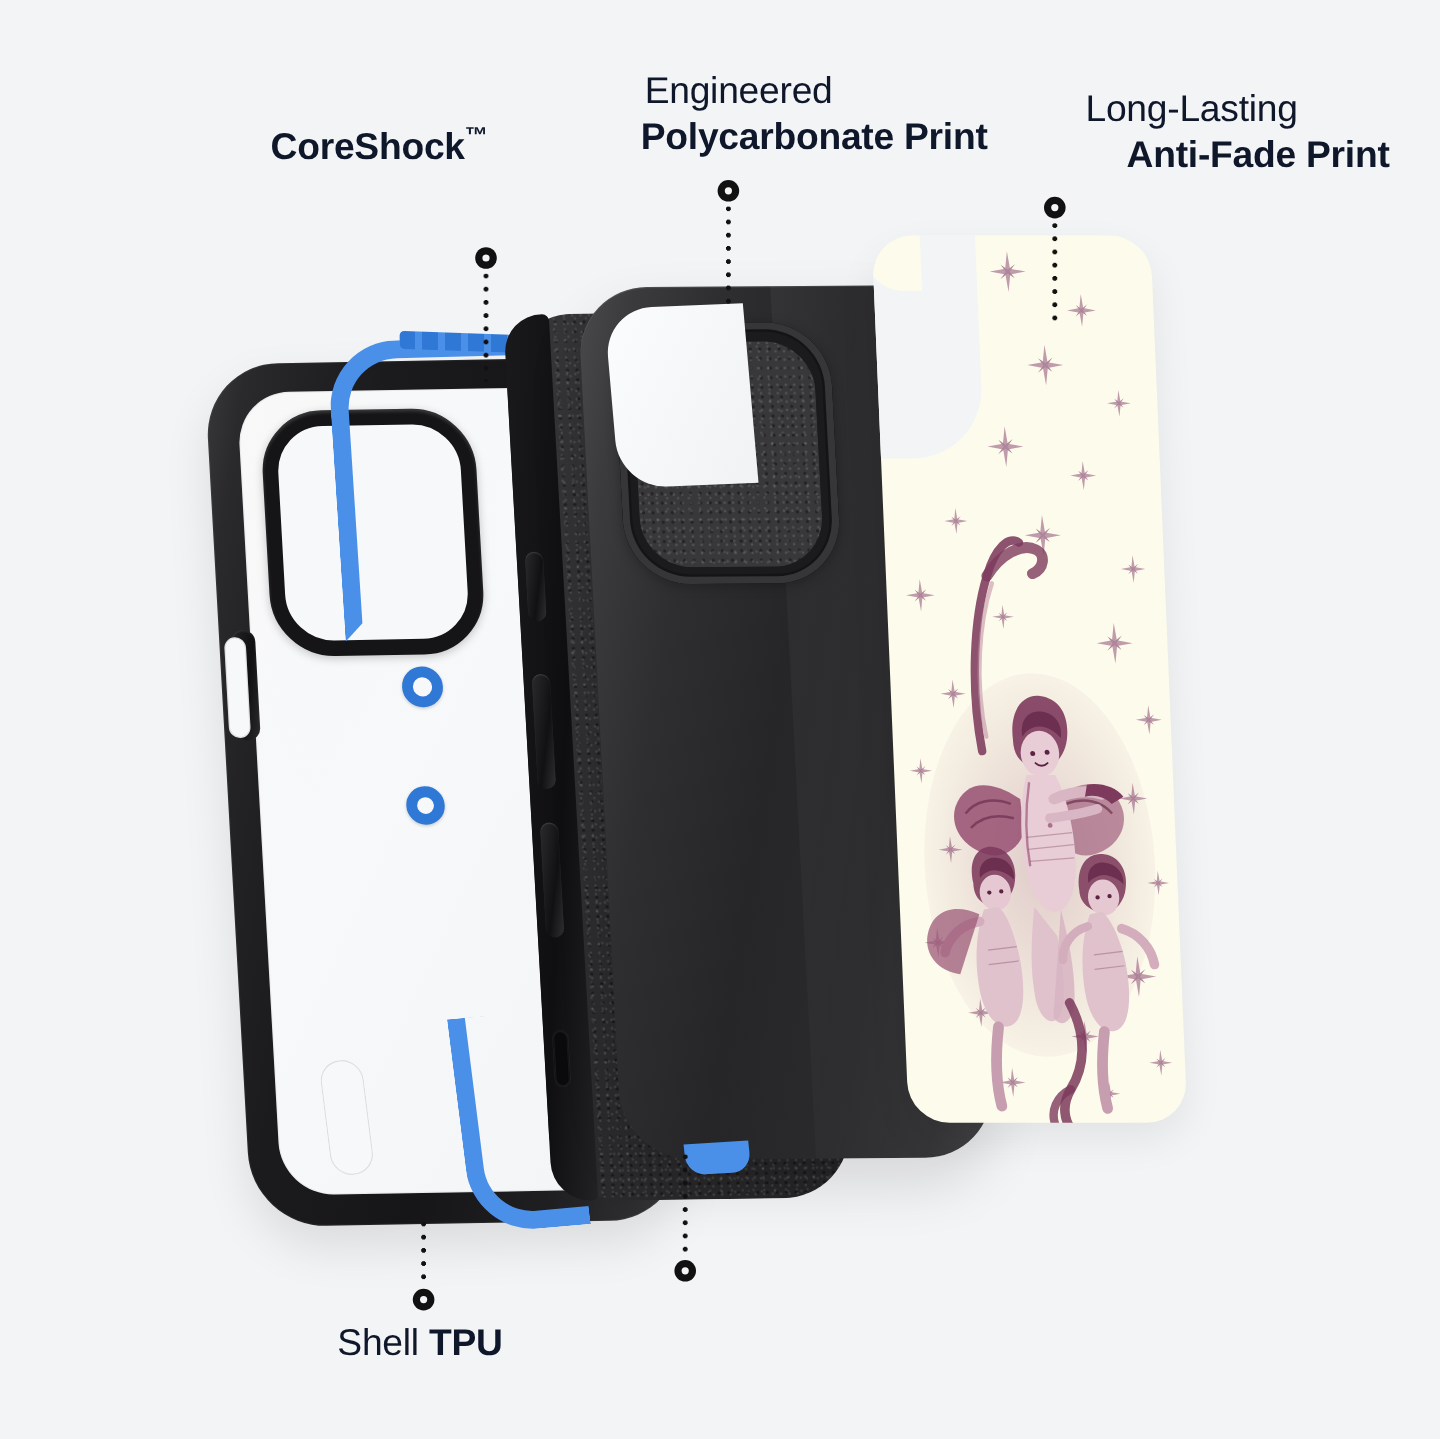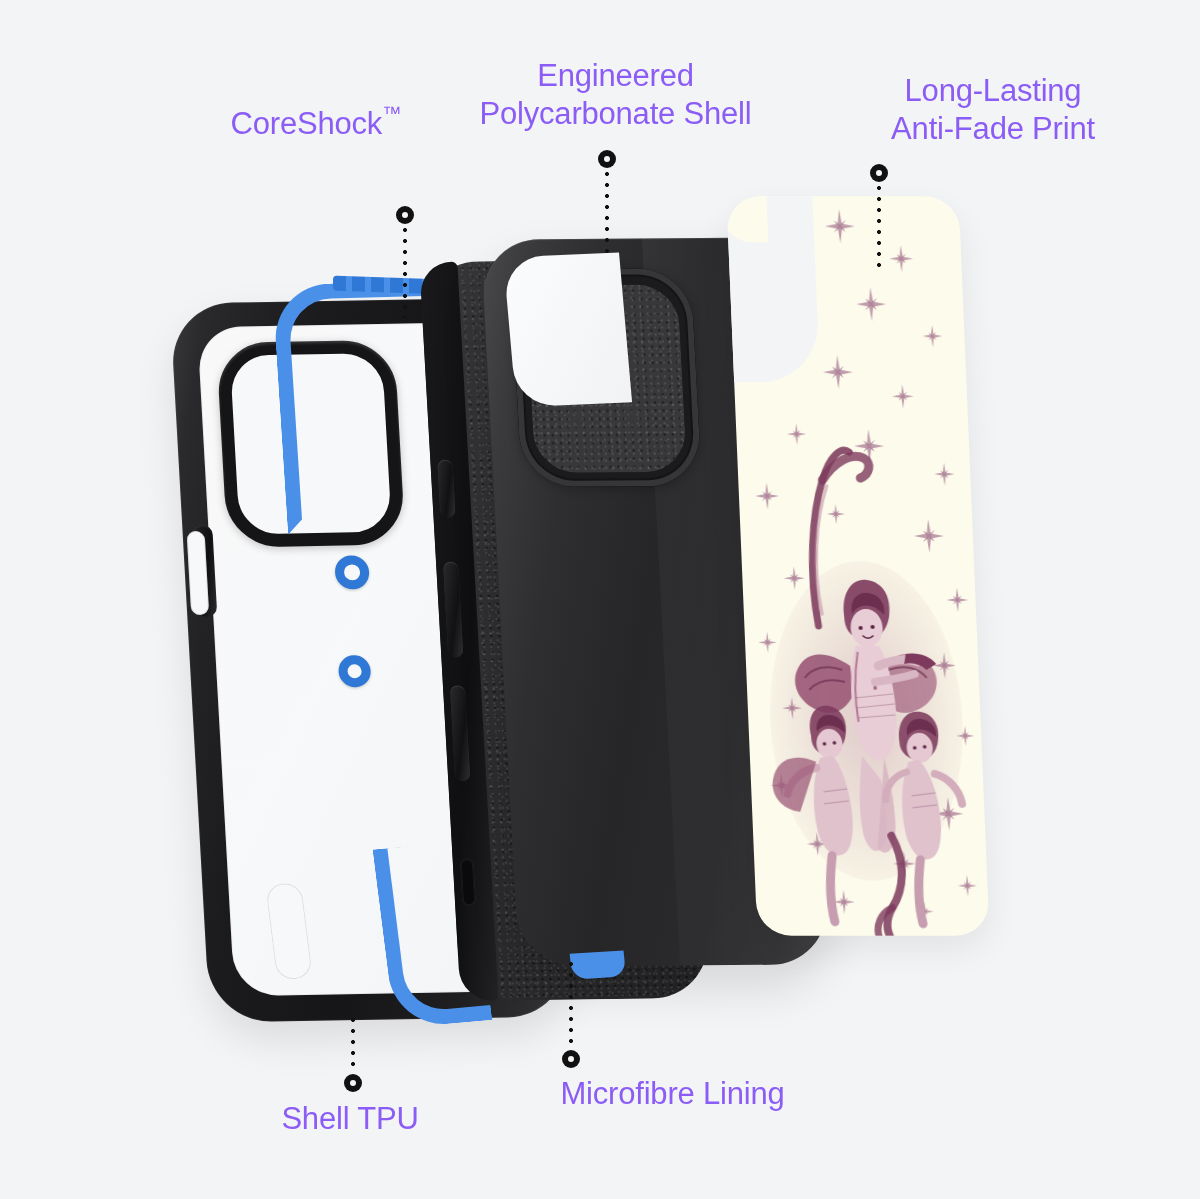--- a/index.html
+++ b/index.html
@@ -26,25 +26,25 @@
     overflow: hidden;
   }
 
   
   .callout {
     position: absolute;
     text-align: center;
     line-height: 1.22;
     letter-spacing: -0.2px;
     white-space: nowrap;
-    color: #8b5cf6;
+    color: #0f172a;
   }
   .callout .line { display: block; }
   .callout .reg  { font-weight: 400; }
-  .callout .bold { font-weight: 400; }
+  .callout .bold { font-weight: 700; text-align: right; }
 
   #callout-coreshock   { left:  70px; top: 102px; width: 492px; font-size: 31px; }
   #callout-polycarb    { left: 408px; top:  57px; width: 415px; font-size: 31px; }
   #callout-antifade    { left: 828px; top:  72px; width: 330px; font-size: 31px; }
   #callout-tpu         { left:  95px; top:1100px; width: 510px; font-size: 31px; }
   #callout-microfibre  { left: 375px; top:1075px; width: 595px; font-size: 31px; }
 
   .tm { font-size: 0.62em; vertical-align: 0.72em; letter-spacing: 0; }
 
   
@@ -569,29 +569,26 @@
     <div class="dots"></div>
     <div class="ring"></div>
   </div>
 
   <div class="callout" id="callout-coreshock">
     <span class="line"><span class="bold">CoreShock</span><span class="bold tm">™</span></span>
   </div>
 
   <div class="callout" id="callout-polycarb">
     <span class="line reg">Engineered</span>
-    <span class="line bold">Polycarbonate Shell</span>
+    <span class="line bold">Polycarbonate Print</span>
   </div>
 
   <div class="callout" id="callout-antifade">
     <span class="line reg">Long-Lasting</span>
     <span class="line bold">Anti-Fade Print</span>
   </div>
 
   <div class="callout" id="callout-tpu">
     <span class="line"><span class="reg">Shell </span><span class="bold">TPU</span></span>
   </div>
 
-  <div class="callout" id="callout-microfibre">
-    <span class="line"><span class="bold">Microfibre</span><span class="reg"> Lining</span></span>
-  </div>
 
 </div>
 
 </body></html>

